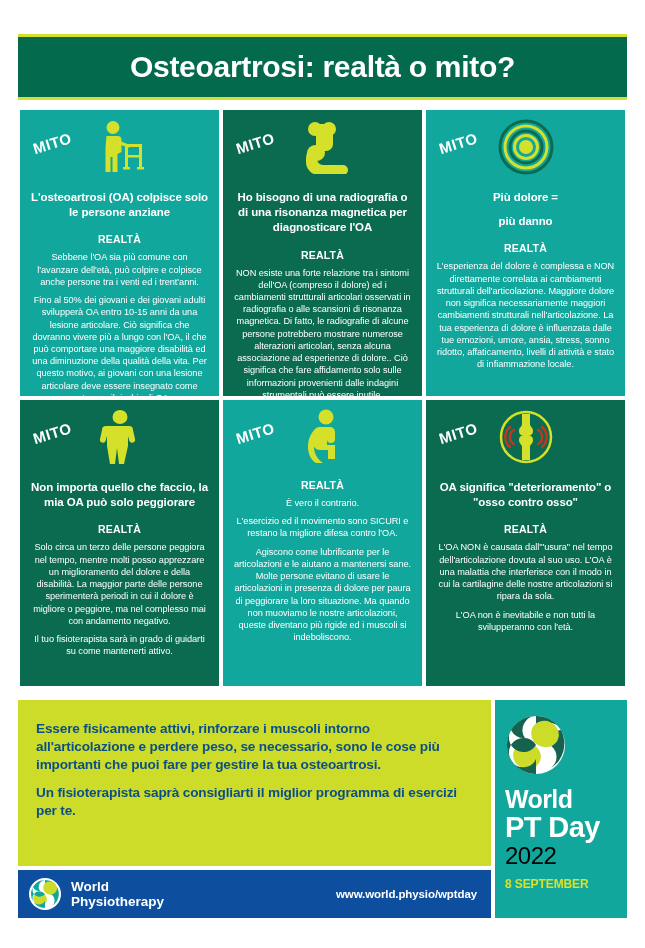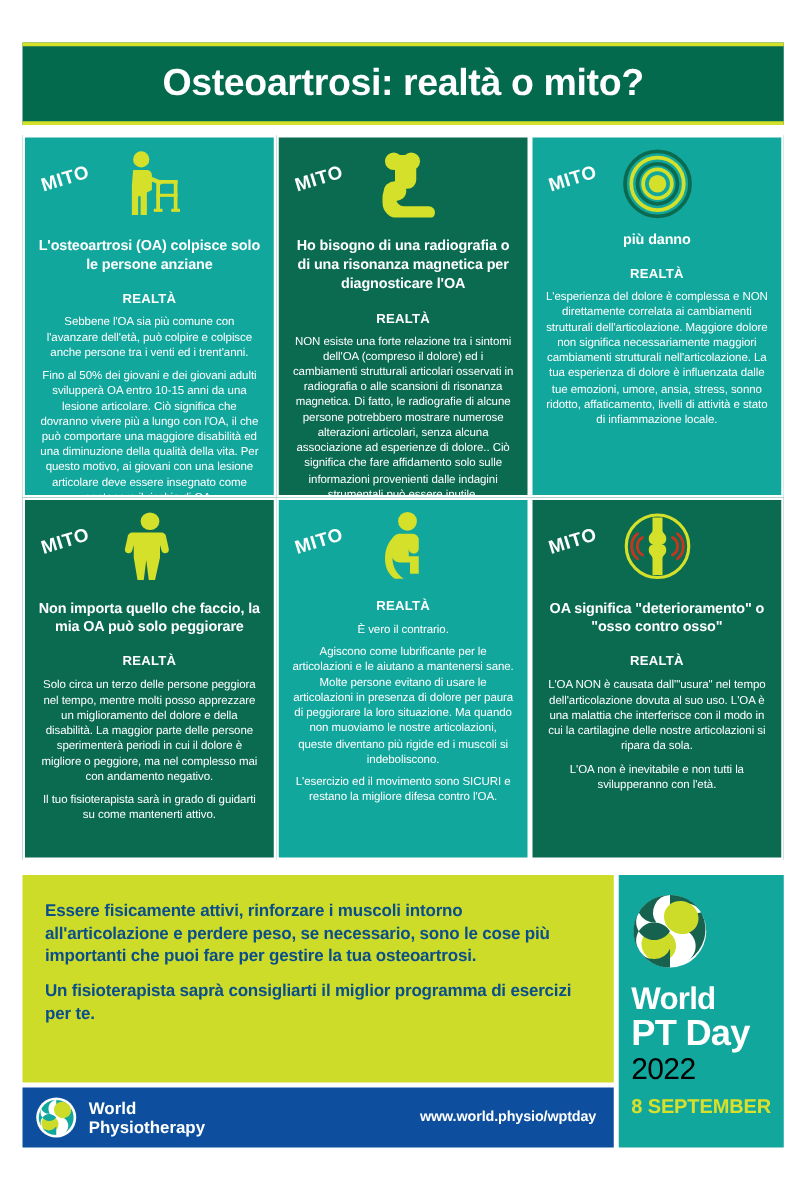--- a/index.html
+++ b/index.html
@@ -176,21 +176,21 @@
   .wptday-year {
     color: #000000;
     font-size: 24px;
     font-weight: normal;
     line-height: 1.1;
     letter-spacing: -0.5px;
     margin-top: 1px;
   }
   .wptday-date {
     color: #d9e02b;
-    font-size: 16px;
+    font-size: 12px;
     font-weight: bold;
     letter-spacing: -0.1px;
     margin-top: 7px;
   }
 </style>
 </head>
 <body>
 
 <div class="page">
 
@@ -247,20 +247,21 @@
         <div class="icon-box">
           <svg width="56" height="56" viewBox="0 0 56 56">
             <circle cx="28" cy="28" r="26" fill="none" stroke="#0b6b51" stroke-width="3"></circle>
             <circle cx="28" cy="28" r="21" fill="none" stroke="#d4e02a" stroke-width="3"></circle>
             <circle cx="28" cy="28" r="16" fill="none" stroke="#0b6b51" stroke-width="3"></circle>
             <circle cx="28" cy="28" r="11.5" fill="none" stroke="#d4e02a" stroke-width="3"></circle>
             <circle cx="28" cy="28" r="7" fill="#d4e02a"></circle>
           </svg>
         </div>
       </div>
+      <div class="card-heading">Più dolore =</div>
       <div class="card-heading" style="margin-top:9px;">più danno</div>
       <div class="realta">REALTÀ</div>
       <div class="body-p">L'esperienza del dolore è complessa e NON direttamente correlata ai cambiamenti strutturali dell'articolazione. Maggiore dolore non significa necessariamente maggiori cambiamenti strutturali nell'articolazione. La tua esperienza di dolore è influenzata dalle tue emozioni, umore, ansia, stress, sonno ridotto, affaticamento, livelli di attività e stato di infiammazione locale.</div>
     </div>
 
     <div class="card green">
       <div class="icon-row">
         <div class="mito">MITO</div>
         <div class="icon-box">
           <svg width="46" height="56" viewBox="0 0 46 56">
@@ -281,22 +282,22 @@
         <div class="icon-box">
           <svg width="50" height="56" viewBox="0 0 50 56">
             <circle cx="28" cy="8" r="7.5" fill="#d4e02a"></circle>
             <path d="M22 18 c-9 3 -12 12 -12 20 c0 7 3 13 8 16 h7 c-6 -4 -9 -10 -9 -16 c0 -8 4 -14 10 -16 z" fill="#d4e02a"></path>
             <path d="M26 18 h6 a5 5 0 0 1 5 5 v7 a4 4 0 0 1 -8 0 v6 h8 v14 h-7 v-9 h-8 c-4 0 -7 -3 -7 -8 v-8 a7 7 0 0 1 6 -7 z" fill="#d4e02a"></path>
           </svg>
         </div>
       </div>
       <div class="realta">REALTÀ</div>
       <div class="body-p">È vero il contrario.</div>
+      <div class="body-p">L'esercizio ed il movimento sono SICURI e restano la migliore difesa contro l'OA.</div>
       <div class="body-p">Agiscono come lubrificante per le articolazioni e le aiutano a mantenersi sane. Molte persone evitano di usare le articolazioni in presenza di dolore per paura di peggiorare la loro situazione. Ma quando non muoviamo le nostre articolazioni, queste diventano più rigide ed i muscoli si indeboliscono.</div>
-      <div class="body-p">L'esercizio ed il movimento sono SICURI e restano la migliore difesa contro l'OA.</div>
 
     </div>
 
     <div class="card green">
       <div class="icon-row">
         <div class="mito">MITO</div>
         <div class="icon-box">
           <svg width="56" height="56" viewBox="0 0 56 56">
             <circle cx="28" cy="28" r="25" fill="none" stroke="#d4e02a" stroke-width="2.5"></circle>
             <path d="M24 5 h8 v10 c0 3 3 3 3 7 c0 4 -3 5 -7 5 c-4 0 -7 -1 -7 -5 c0 -4 3 -4 3 -7 z" fill="#d4e02a"></path>

